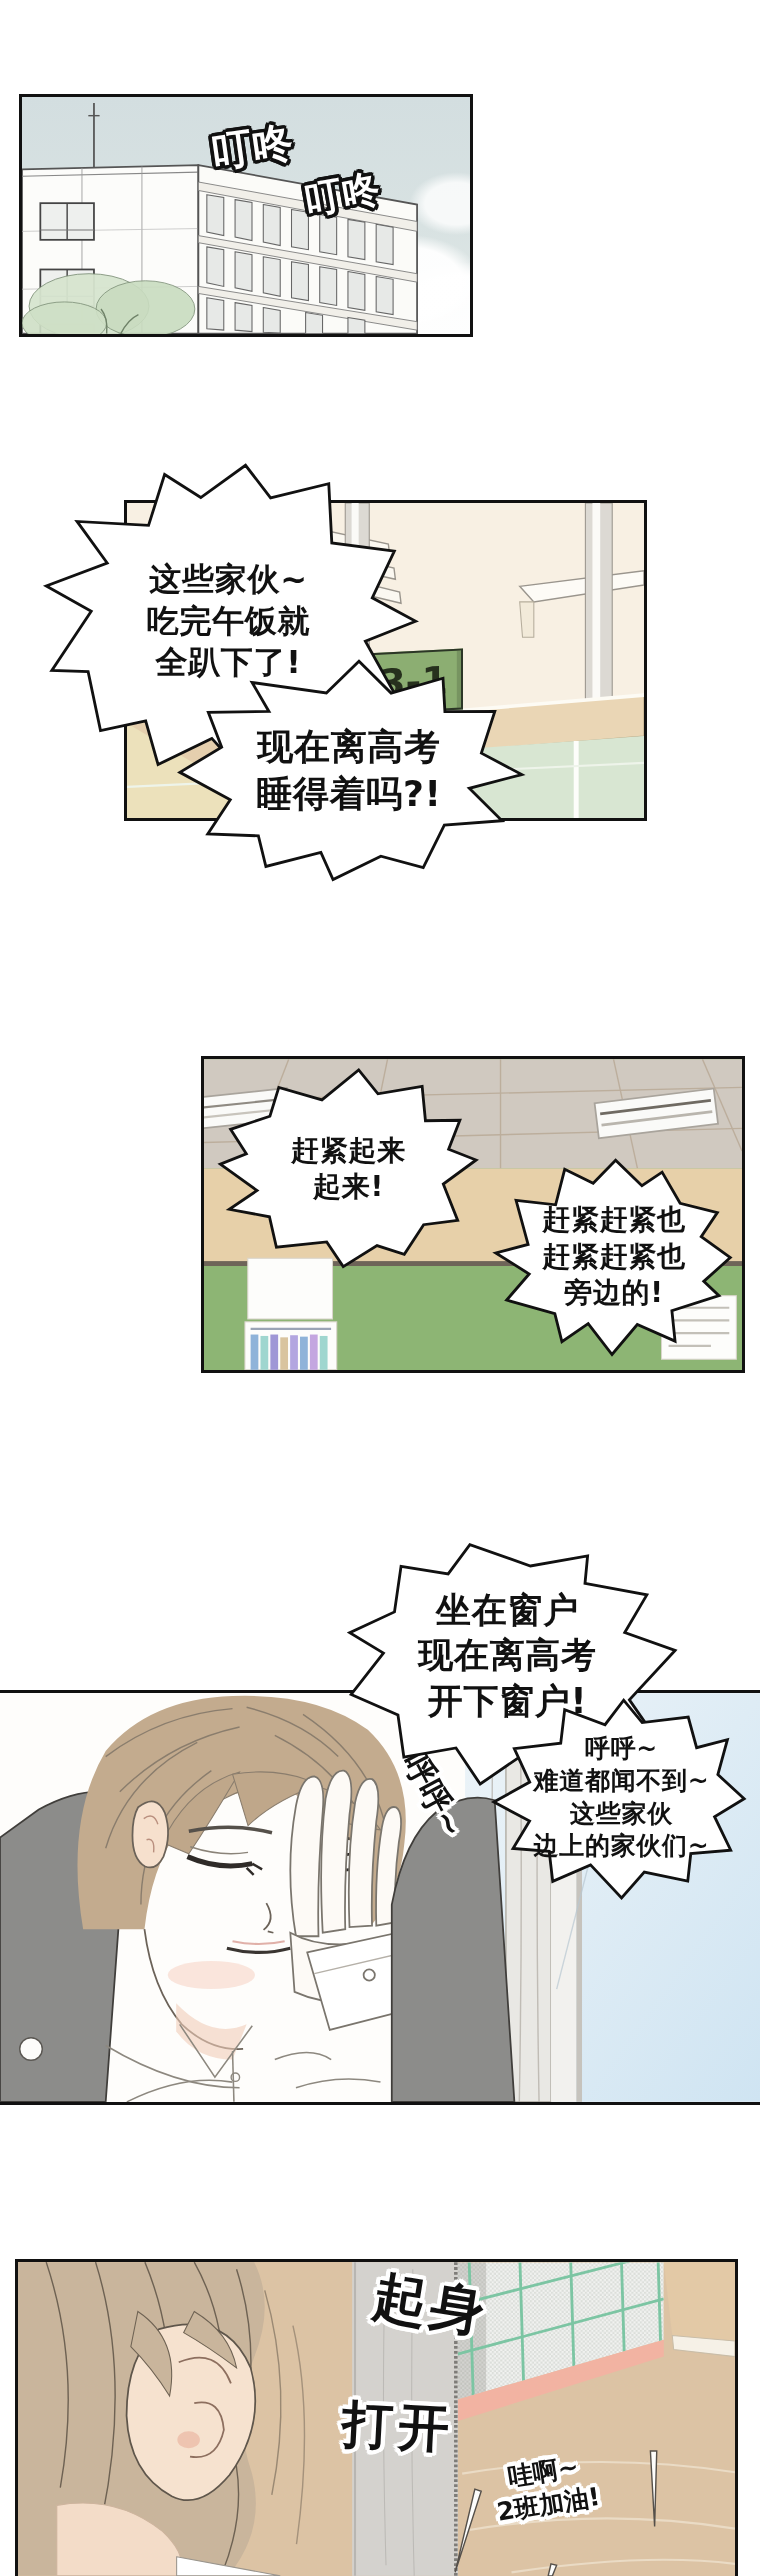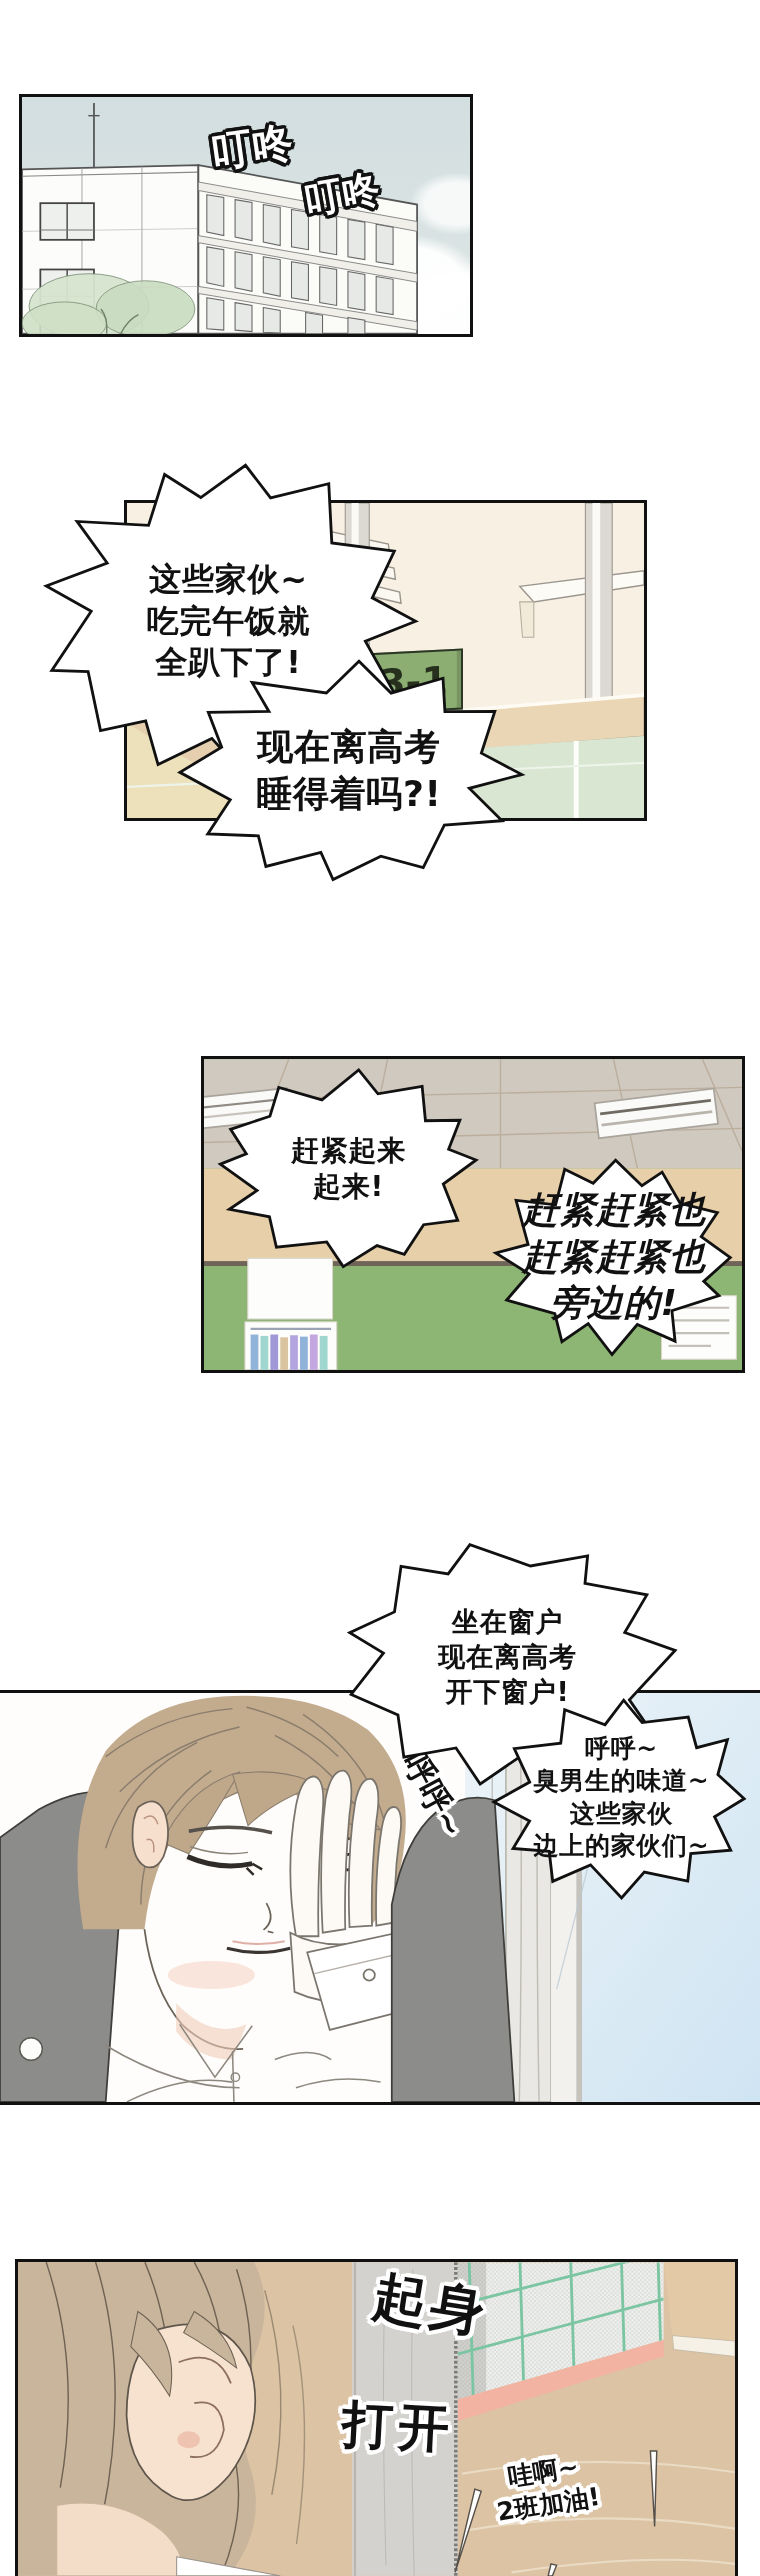--- a/index.html
+++ b/index.html
@@ -250,21 +250,21 @@
   <div class="btxt" style="font-size:28px;">
     <div>赶紧起来</div>
     <div>起来!</div>
   </div>
 </div>
 
 <div class="bubble" style="left:489px;top:1155px;width:250px;height:204px;">
   <svg class="spiky" viewBox="0 0 355 290">
       <polygon points="342.9,145.8 305.1,179.6 326.7,199.9 259.8,221.4 264.3,264.6 210.6,241.0 174.7,283.6 140.8,239.8 103.5,265.5 93.4,225.6 24.9,206.2 56.9,169.1 9.4,139.3 55.4,127.1 38.3,64.5 94.5,70.8 107.4,20.4 147.9,40.1 179.8,7.4 217.2,43.6 245.9,24.4 271.5,68.7 324.4,81.8 301.5,116.0"></polygon>
     </svg>
-  <div class="btxt" style="font-size:36px;font-style:italic;">
+  <div class="btxt" style="font-size:28px;">
     <div>赶紧赶紧也</div>
     <div>赶紧赶紧也</div>
     <div>旁边的!</div>
   </div>
 </div>
 
 <section class="panel" id="p4">
   <svg class="art" viewBox="0 0 1080 580">
     <defs>
       <linearGradient id="skyg" x1="0" y1="0" x2="1" y2="1">
@@ -351,34 +351,34 @@
       <path d="M420,560 Q480,540 540,552"></path>
     </g>
     <circle cx="334" cy="545" r="6" fill="none" stroke="#8d887f" stroke-width="2"></circle>
   </svg>
 </section>
 
 <div class="bubble" style="left:337px;top:1532px;width:341px;height:261px;">
   <svg class="spiky" viewBox="0 0 484 370">
       <polygon points="479.8,167.9 415.0,237.9 437.3,270.1 364.6,279.8 328.7,349.5 262.0,317.1 203.2,357.5 168.9,306.3 94.9,319.2 86.5,259.4 20.1,230.4 65.9,171.7 18.1,142.8 81.6,113.2 90.9,48.6 157.8,59.2 188.6,17.9 274.6,48.0 355.7,33.7 352.0,72.7 439.8,89.0 408.4,142.4"></polygon>
     </svg>
-  <div class="btxt" style="font-size:27px;padding-bottom:12.7px;">
+  <div class="btxt" style="font-size:35px;padding-bottom:12.7px;">
     <div>坐在窗户</div>
     <div>现在离高考</div>
     <div>开下窗户!</div>
   </div>
 </div>
 
 <div class="bubble" style="left:488px;top:1692px;width:267px;height:211px;">
   <svg class="spiky" viewBox="0 0 379 300">
       <polygon points="363.9,151.8 321.8,177.3 344.8,225.0 288.0,229.8 283.7,268.9 221.9,256.0 189.6,292.8 145.5,245.8 91.7,269.3 86.7,226.4 35.3,222.4 58.8,183.4 8.0,156.5 59.0,128.1 37.1,80.5 103.1,72.7 108.7,25.3 166.1,46.5 192.6,11.6 218.9,43.5 284.4,35.6 296.3,79.2 340.1,67.7 326.5,117.4"></polygon>
     </svg>
   <div class="btxt" style="font-size:25px;">
     <div>呼呼~</div>
-    <div>臭男生的味道~</div>
+    <div>难道都闻不到~</div>
     <div>这些家伙</div>
     <div>边上的家伙们~</div>
   </div>
 </div>
 
 <div class="sfx ow" style="left:431px;top:1745px;font-size:32px;transform:rotate(62deg);transform-origin:0 0;">呼呼~</div>
 
 <section class="panel noborder-bottom" id="p5">
   <svg class="art" viewBox="0 0 1017 445">
     <defs>

